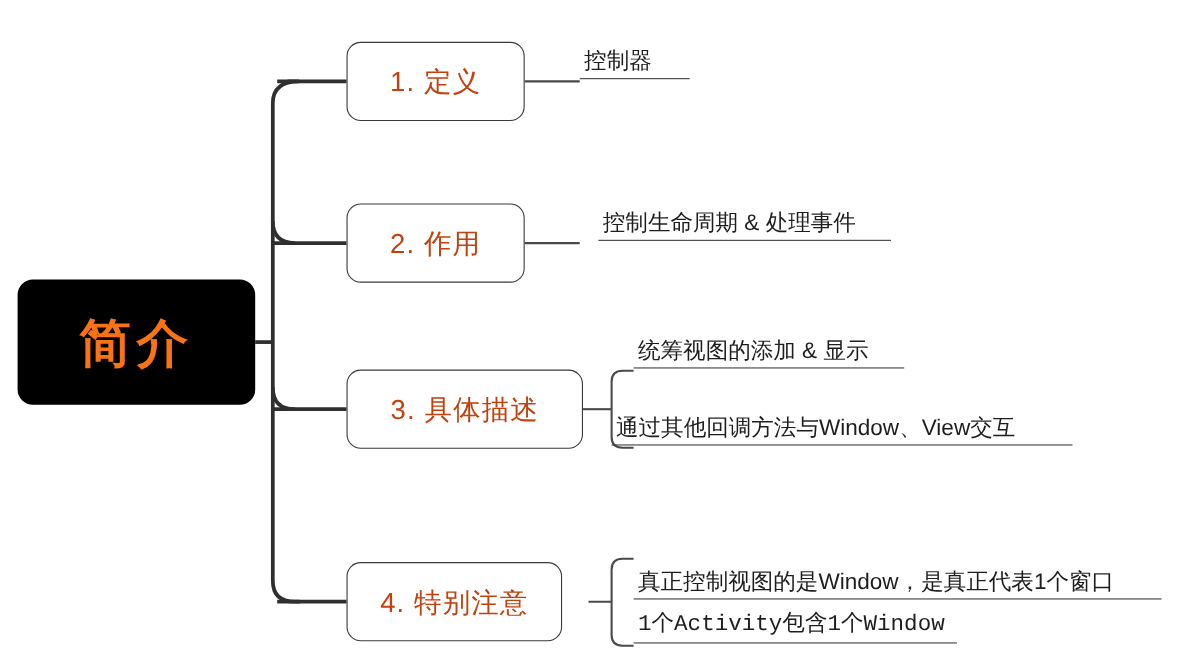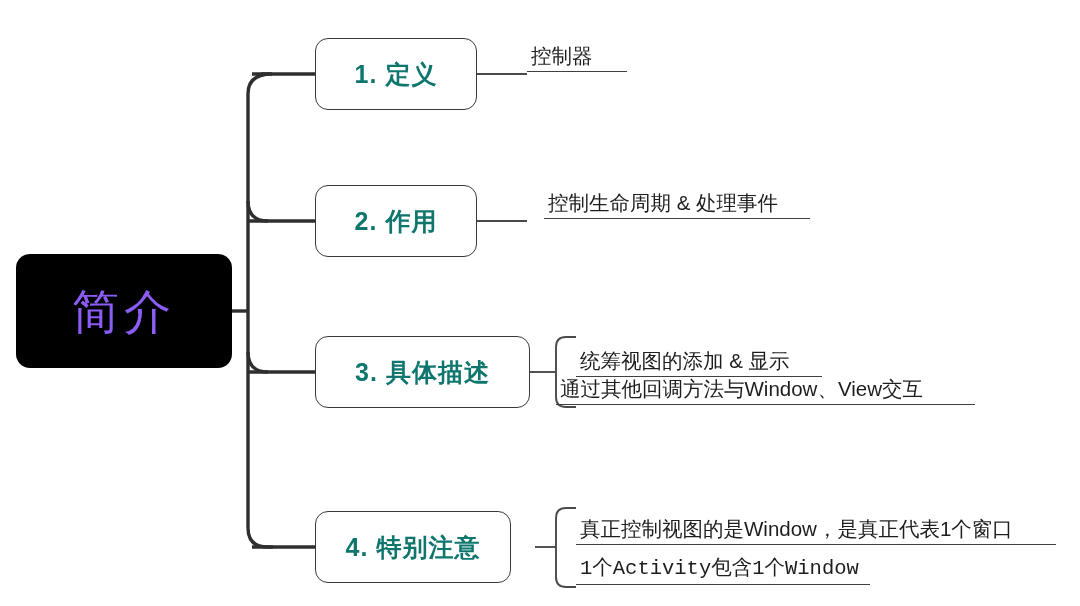--- a/index.html
+++ b/index.html
@@ -32,40 +32,40 @@
     top: 254px;
     width: 216px;
     height: 114px;
     background: #000000;
     border-radius: 14px;
     display: flex;
     align-items: center;
     justify-content: center;
   }
   .root-label {
-    color: #8b5cf6;
+    color: #f97316;
     font-size: 47px;
-    font-weight: 400;
+    font-weight: 700;
     letter-spacing: 5px;
     line-height: 1;
   }
   .branch-node {
     position: absolute;
     background: #ffffff;
     border: 1.6px solid #3a3a3a;
     border-radius: 13px;
     display: flex;
     align-items: center;
     justify-content: center;
     box-sizing: border-box;
   }
   .branch-label {
-    color: #0f766e;
+    color: #c2410c;
     font-size: 25px;
-    font-weight: 700;
+    font-weight: 400;
     letter-spacing: 1px;
     white-space: nowrap;
   }
   .leaf {
     position: absolute;
     display: flex;
     flex-direction: column;
     justify-content: center;
     box-sizing: border-box;
   }
@@ -133,21 +133,21 @@
     <span class="branch-label">2. 作用</span>
   </div>
   <div class="leaf" style="left:511px; top:189px; width:266px; height:32px;margin-left:33px;">
     <span class="leaf-text">控制生命周期 &amp; 处理事件</span>
     <span class="leaf-rule"></span>
   </div>
 
   <div class="branch-node" style="left:315px; top:336px; width:215px; height:72px;">
     <span class="branch-label">3. 具体描述</span>
   </div>
-  <div class="leaf" style="left:576px; top:305px; width:246px; height:32px;margin-top:42px;">
+  <div class="leaf" style="left:576px; top:305px; width:246px; height:32px;">
     <span class="leaf-text">统筹视图的添加 &amp; 显示</span>
     <span class="leaf-rule"></span>
   </div>
   <div class="leaf" style="left:556px; top:375px; width:419px; height:32px;">
     <span class="leaf-text">通过其他回调方法与Window、View交互</span>
     <span class="leaf-rule"></span>
   </div>
 
   <div class="branch-node" style="left:315px; top:511px; width:196px; height:72px;">
     <span class="branch-label">4. 特别注意</span>

